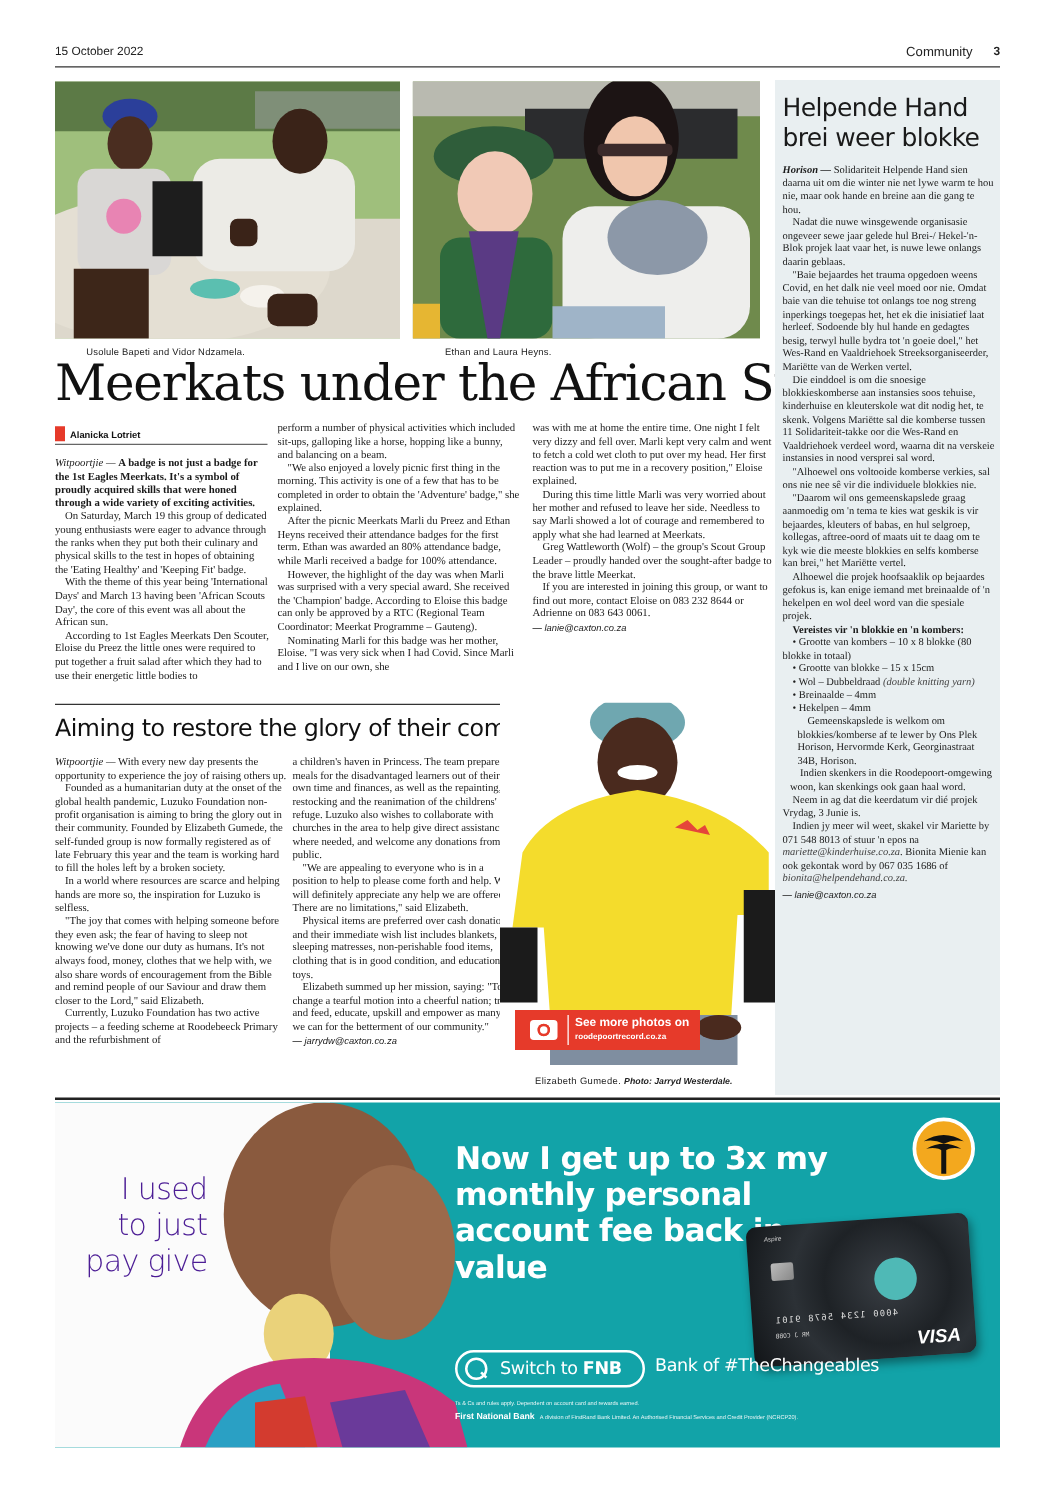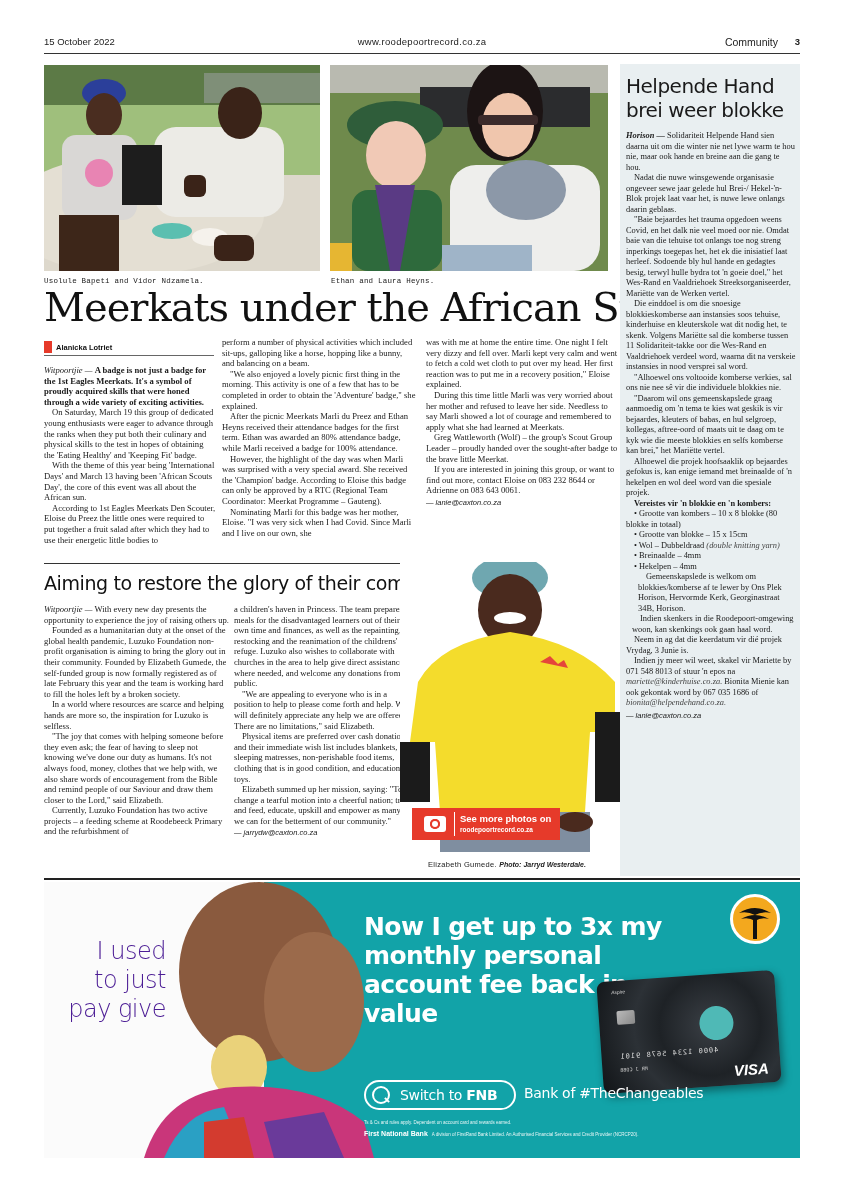--- a/index.html
+++ b/index.html
@@ -9,21 +9,21 @@
   
   .hdr { top:36px; left:44px; width:756px; height:14px; font-family:"Liberation Sans", sans-serif; font-size:9.5px; color:#222; }
   .hdr .date { position:absolute; left:0; top:0; }
   .hdr .url { position:absolute; left:0; right:0; text-align:center; top:0; letter-spacing:0.3px; }
   .hdr .sect { position:absolute; right:22px; top:0; font-size:10.5px; }
   .hdr .pg { position:absolute; right:0; top:0; font-weight:bold; }
   .hdr-rule { top:53px; left:44px; width:756px; height:1px; background:#333; }
 
   
   .photo { overflow:hidden; }
-  .cap { font-family:Liberation Mono, monospace; font-size:7.5px; color:#222; letter-spacing:0.2px; }
+  .cap { font-family:Liberation Sans, sans-serif; font-size:7.5px; color:#222; letter-spacing:0.2px;margin-left:25px; }
 
   
   .headline { top:284px; left:44px; font-family:"DejaVu Serif", serif; font-size:40px; letter-spacing:-1px; color:#111; white-space:nowrap; }
 
   .byline { top:341px; left:44px; width:170px; height:14px; }
   .byline .sq { position:absolute; left:0; top:0; width:8px; height:12px; background:#e63a2a; }
   .byline .nm { position:absolute; left:12px; top:2px; font-family:"Liberation Sans", sans-serif; font-weight:bold; font-size:7.5px; }
   .byline-rule { top:355px; left:44px; width:170px; height:1px; background:#666; }
 
   .col { font-size:8.6px; line-height:10.6px; text-align:left; color:#1a1a1a; }
@@ -74,21 +74,20 @@
   .seemore .t1 { position:absolute; left:48px; top:5px; font-family:"Liberation Sans", sans-serif; font-weight:bold; font-size:9.5px; color:#fff; white-space:nowrap; }
   .seemore .t2 { position:absolute; left:48px; top:18px; font-family:"Liberation Sans", sans-serif; font-weight:bold; font-size:6.5px; color:#fff; white-space:nowrap; }
   .gcap { top:860px; left:428px; font-family:"Liberation Sans", sans-serif; font-size:7.5px; color:#222; white-space:nowrap; letter-spacing:0.3px; }
   .gcap i { font-size:7px; font-weight:bold; letter-spacing:0; }
 </style>
 </head>
 <body>
 
 <div class="abs hdr">
   <span class="date">15 October 2022</span>
-  <span class="url">www.roodepoortrecord.co.za</span>
   <span class="sect">Community</span>
   <span class="pg">3</span>
 </div>
 <div class="abs hdr-rule"></div>
 
 <div class="abs photo" style="left:44px; top:65px; width:276px; height:206px;">
   <svg width="276" height="206" viewBox="0 0 276 206">
     <rect width="276" height="206" fill="#9fbf7c"></rect>
     <rect width="276" height="40" fill="#5c7a46"></rect>
     <rect x="160" y="8" width="116" height="30" fill="#7f8f78"></rect>

